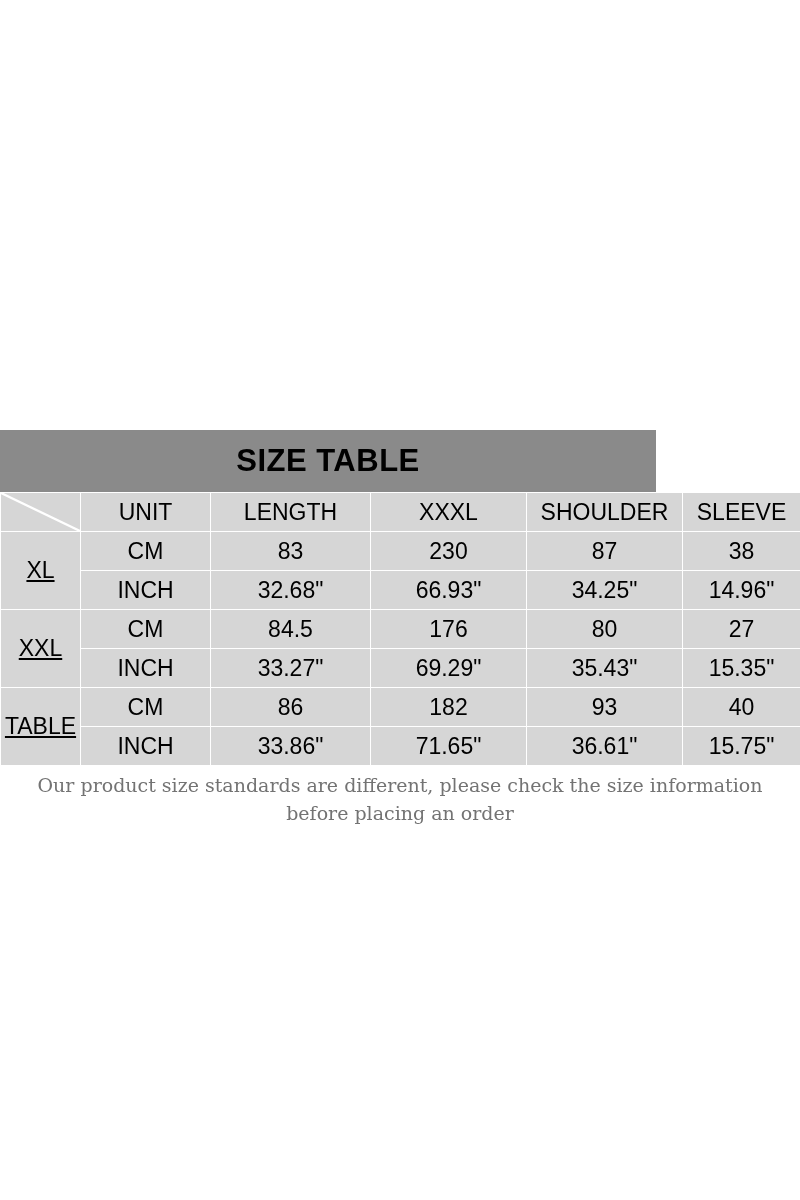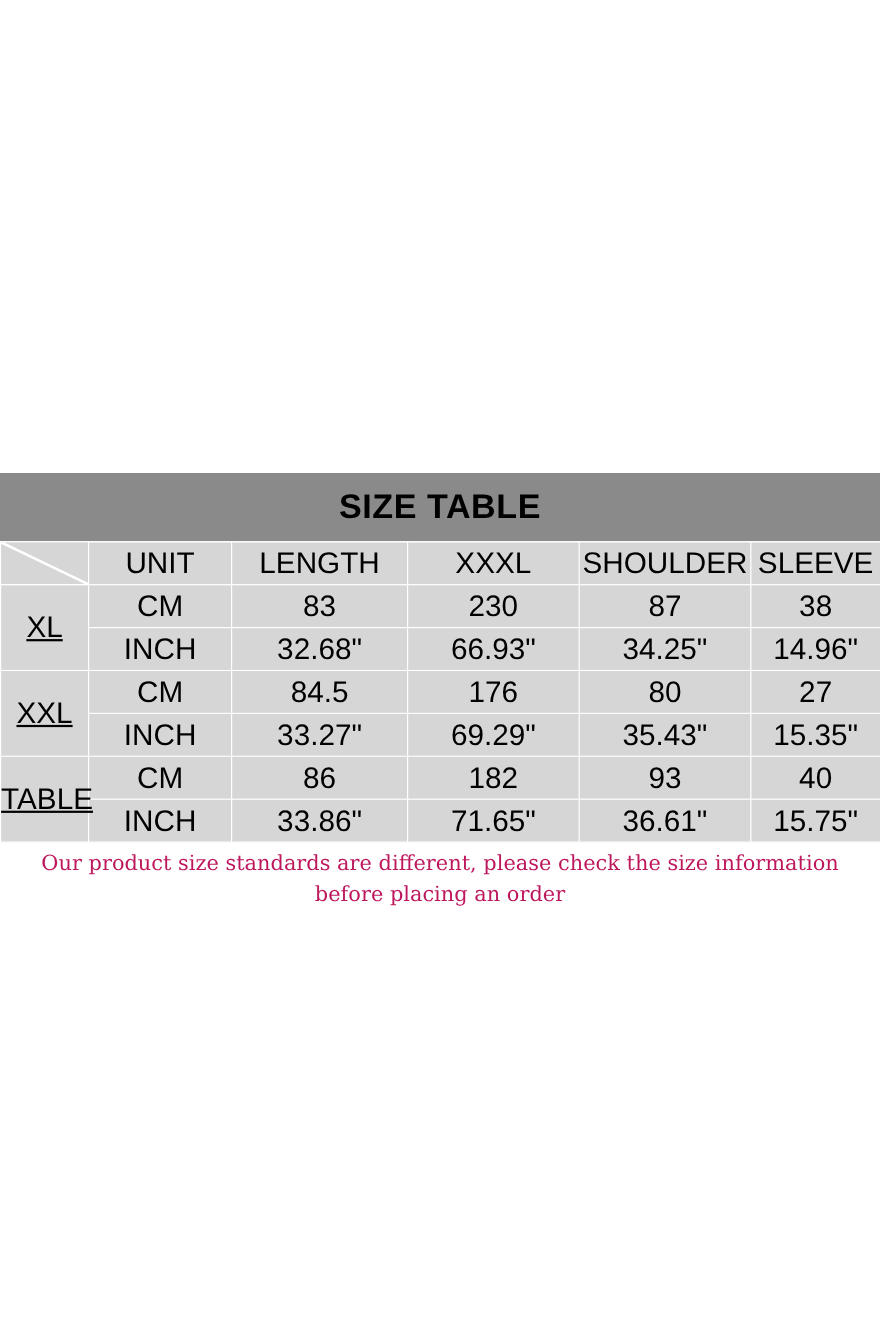--- a/index.html
+++ b/index.html
@@ -16,21 +16,21 @@
   }
 
   #sizechart-wrap {
     position: absolute;
     left: 0;
     top: 430px;
     width: 800px;
   }
 
   .title-bar {
-    width: 800px;
+    width: 656px;
     height: 62px;
     background: #8a8a8a;
     color: #000000;
     display: flex;
     align-items: center;
     justify-content: center;
     font-size: 31px;
     font-weight: bold;
     letter-spacing: 0.5px;
   }
@@ -38,21 +38,21 @@
   table.size-table {
     border-collapse: collapse;
     width: 800px;
     table-layout: fixed;
   }
 
   table.size-table td {
     border: 1px solid #ffffff;
     text-align: center;
     vertical-align: middle;
-    font-size: 27px;
+    font-size: 23px;
     color: #000000;
     background: #d6d6d6;
     height: 38px;
     padding: 0;
   }
 
   
   col.c-size   { width: 80px; }
   col.c-unit   { width: 130px; }
   col.c-length { width: 160px; }
@@ -90,21 +90,21 @@
   }
 
   .note {
     width: 800px;
     box-sizing: border-box;
     padding: 6px 10px 0 10px;
     text-align: center;
     font-family: "DejaVu Serif", serif;
     font-size: 19px;
     line-height: 1.45;
-    color: #be185d;
+    color: #737373;
     background: #ffffff;
   }
 </style>
 </head>
 <body>
 
 <div id="sizechart-wrap">
 
   <div class="title-bar">
     <span>SIZE TABLE</span>

